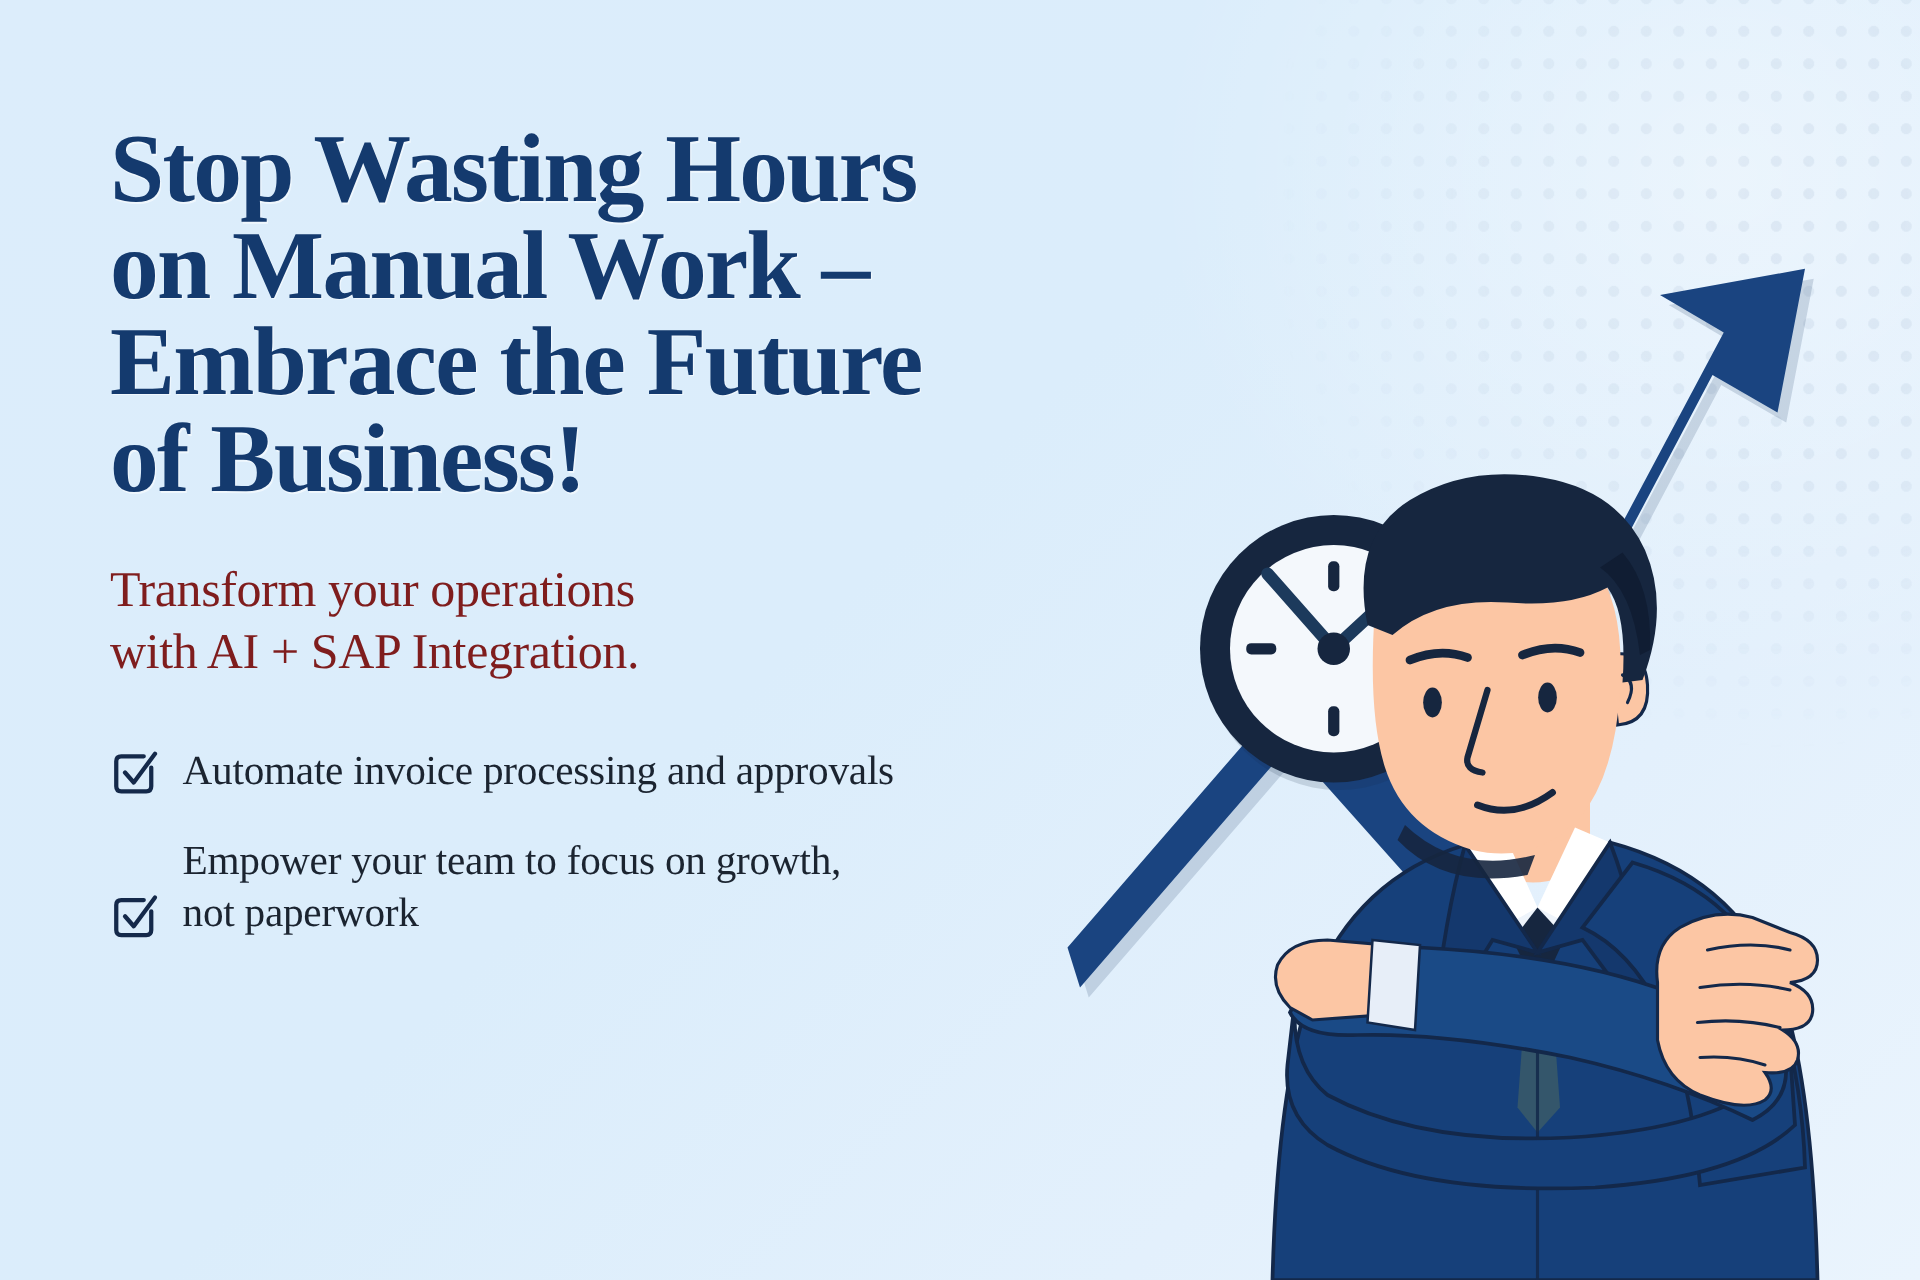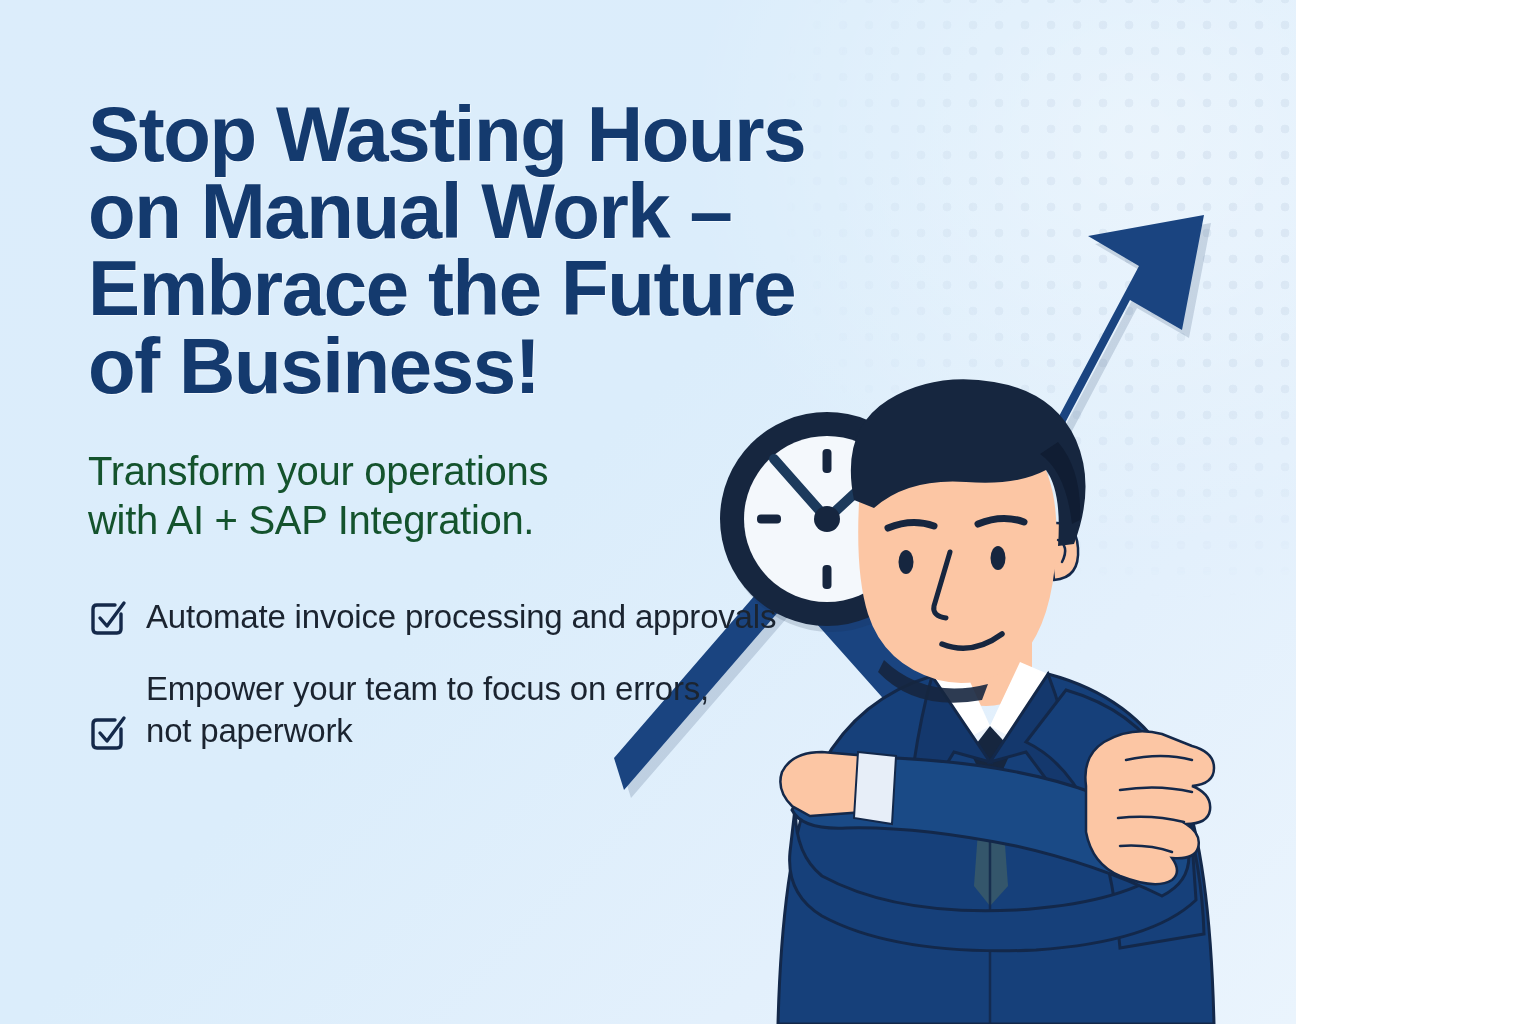--- a/index.html
+++ b/index.html
@@ -3,25 +3,25 @@
 <meta charset="utf-8">
 <title>Marketing Banner</title>
 <style>
   html, body {
     margin: 0;
     padding: 0;
     background: #ffffff;
   }
   .banner {
     position: relative;
-    width: 1296px;
+    width: 1536px;
     height: 1024px;
     overflow: hidden;
     background: #ddeefc;
-    font-family: Liberation Sans, sans-serif;
+    font-family: Liberation Serif, serif;
   }
   
   .bg-base {
     position: absolute;
     inset: 0;
     background: linear-gradient(135deg, #dcedfb 0%, #dbedfb 45%, #e3f0fc 75%, #eaf4fd 100%);
   }
   .bg-halftone {
     position: absolute;
     top: -40px;
@@ -67,21 +67,21 @@
     color: #143a6e;
     margin: 0 0 0 0;
     text-shadow: 1px 1px 0 rgba(255,255,255,0.55);
     white-space: pre-line;
   }
   .subhead {
     margin-top: 42px;
     font-size: 40px;
     line-height: 1.24;
     font-weight: 400;
-    color: #14532d;
+    color: #7f1d1d;
     letter-spacing: -0.3px;
     white-space: pre-line;
   }
   .bullets {
     margin-top: 48px;
     list-style: none;
     padding: 0;
   }
   .bullet {
     display: flex;
@@ -279,20 +279,20 @@
       </li>
 
 
       <li class="bullet">
         <span class="chk">
           <svg viewBox="0 0 40 40" xmlns="http://www.w3.org/2000/svg">
             <path d="M 33 16 L 33 31 Q 33 35 29 35 L 9 35 Q 5 35 5 31 L 5 11 Q 5 7 9 7 L 27 7" fill="none" stroke="#14294a" stroke-width="3.4" stroke-linecap="round" stroke-linejoin="round"></path>
             <path d="M 12 20 L 19 28 L 36 5" fill="none" stroke="#14294a" stroke-width="3.4" stroke-linecap="round" stroke-linejoin="round"></path>
           </svg>
         </span>
-        <span class="bullet-text">Empower your team to focus on errors,
+        <span class="bullet-text">Empower your team to focus on growth,
 not paperwork</span>
       </li>
 
     </ul>
   </div>
 
 </div>
 
 </body></html>

